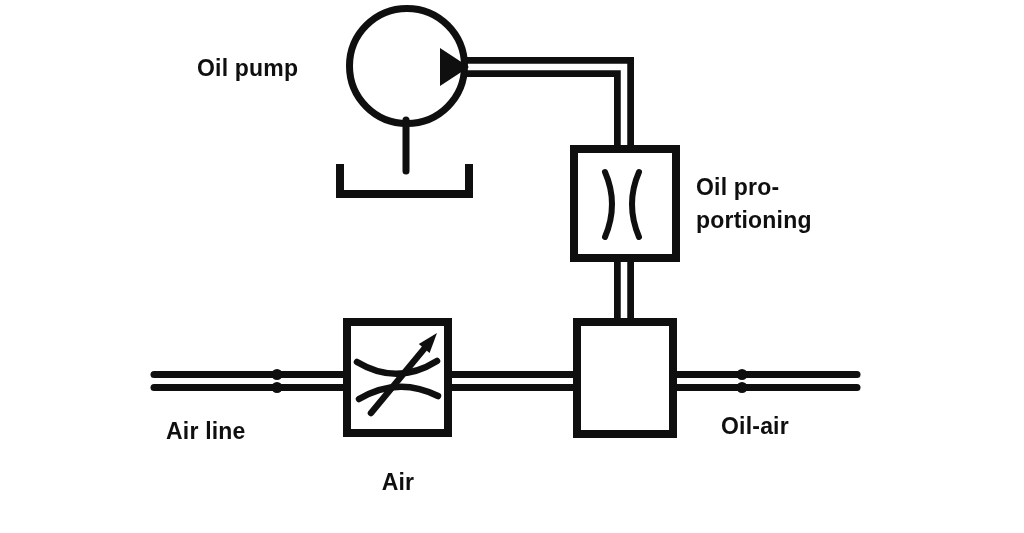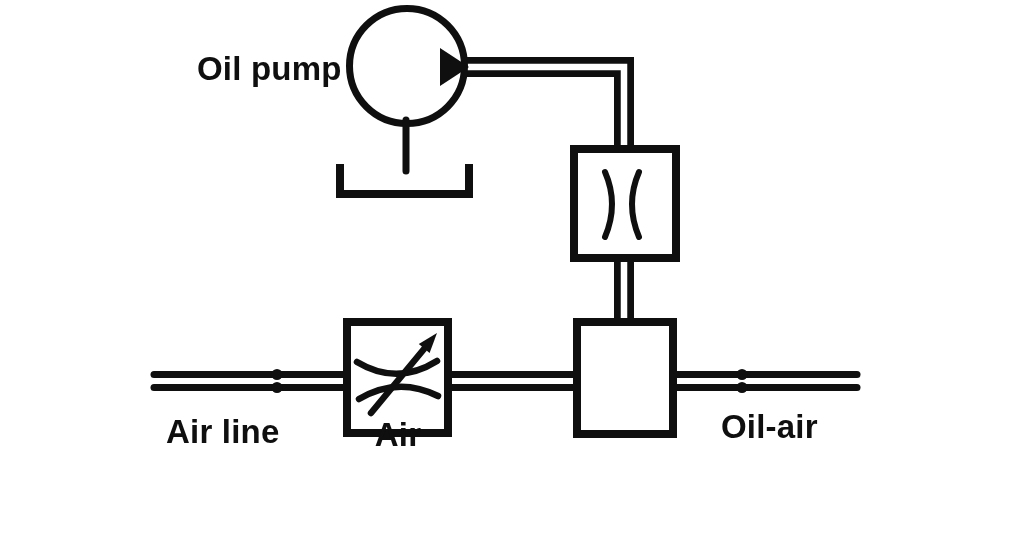--- a/index.html
+++ b/index.html
@@ -18,21 +18,21 @@
   }
   svg { position:absolute; left:0; top:0; }
   .ink-stroke   { stroke: var(--ink); fill: none; }
   .ink-fill     { fill: var(--ink); stroke: none; }
   .bg-stroke    { stroke: var(--background); fill: none; }
   .box          { fill: var(--background); stroke: var(--ink); stroke-width: 8; }
   .label {
     position: absolute;
     color: var(--ink);
     font-weight: 700;
-    font-size: 33px;
+    font-size: 23px;
     line-height: 31px;
     letter-spacing: 0.2px;
     white-space: nowrap;
   }
   .label.center { text-align: center; }
 </style>
 </head>
 <body>
 
 <div class="stage">
@@ -80,24 +80,28 @@
         <path class="ink-stroke" d="M 357 362 Q 397 386 437 361" stroke-width="6.5" stroke-linecap="round"></path>
         <path class="ink-stroke" d="M 359 399 Q 398 376 438 396" stroke-width="6.5" stroke-linecap="round"></path>
         <line class="ink-stroke" x1="371" y1="413" x2="424" y2="349" stroke-width="6.5" stroke-linecap="round"></line>
         <polygon class="ink-fill" points="437,333 429.6,352.9 418.8,343.9"></polygon>
       </g>
     </g>
   </svg>
 
   <div class="label" style="left:197px; top:53px;">Oil pump</div>
 
+  <div class="label" style="left:696px; top:171px; line-height:33px;">
+    <div>Oil pro-</div>
+    <div>portioning</div>
+  </div>
 
   <div class="label" style="left:166px; top:416px;">Air line</div>
 
-  <div class="label center" style="left:335px; top:420px; width:126px; line-height:29px;">
+  <div class="label center" style="left:335px; top:468px; width:126px; line-height:29px;">
     <div>Air</div>
   </div>
 
   <div class="label center" style="left:557px; top:445px; width:134px; line-height:30px;">
   </div>
 
   <div class="label" style="left:721px; top:402px; line-height:33px;margin-top:8px;">
     <div>Oil-air</div>
   </div>
 

